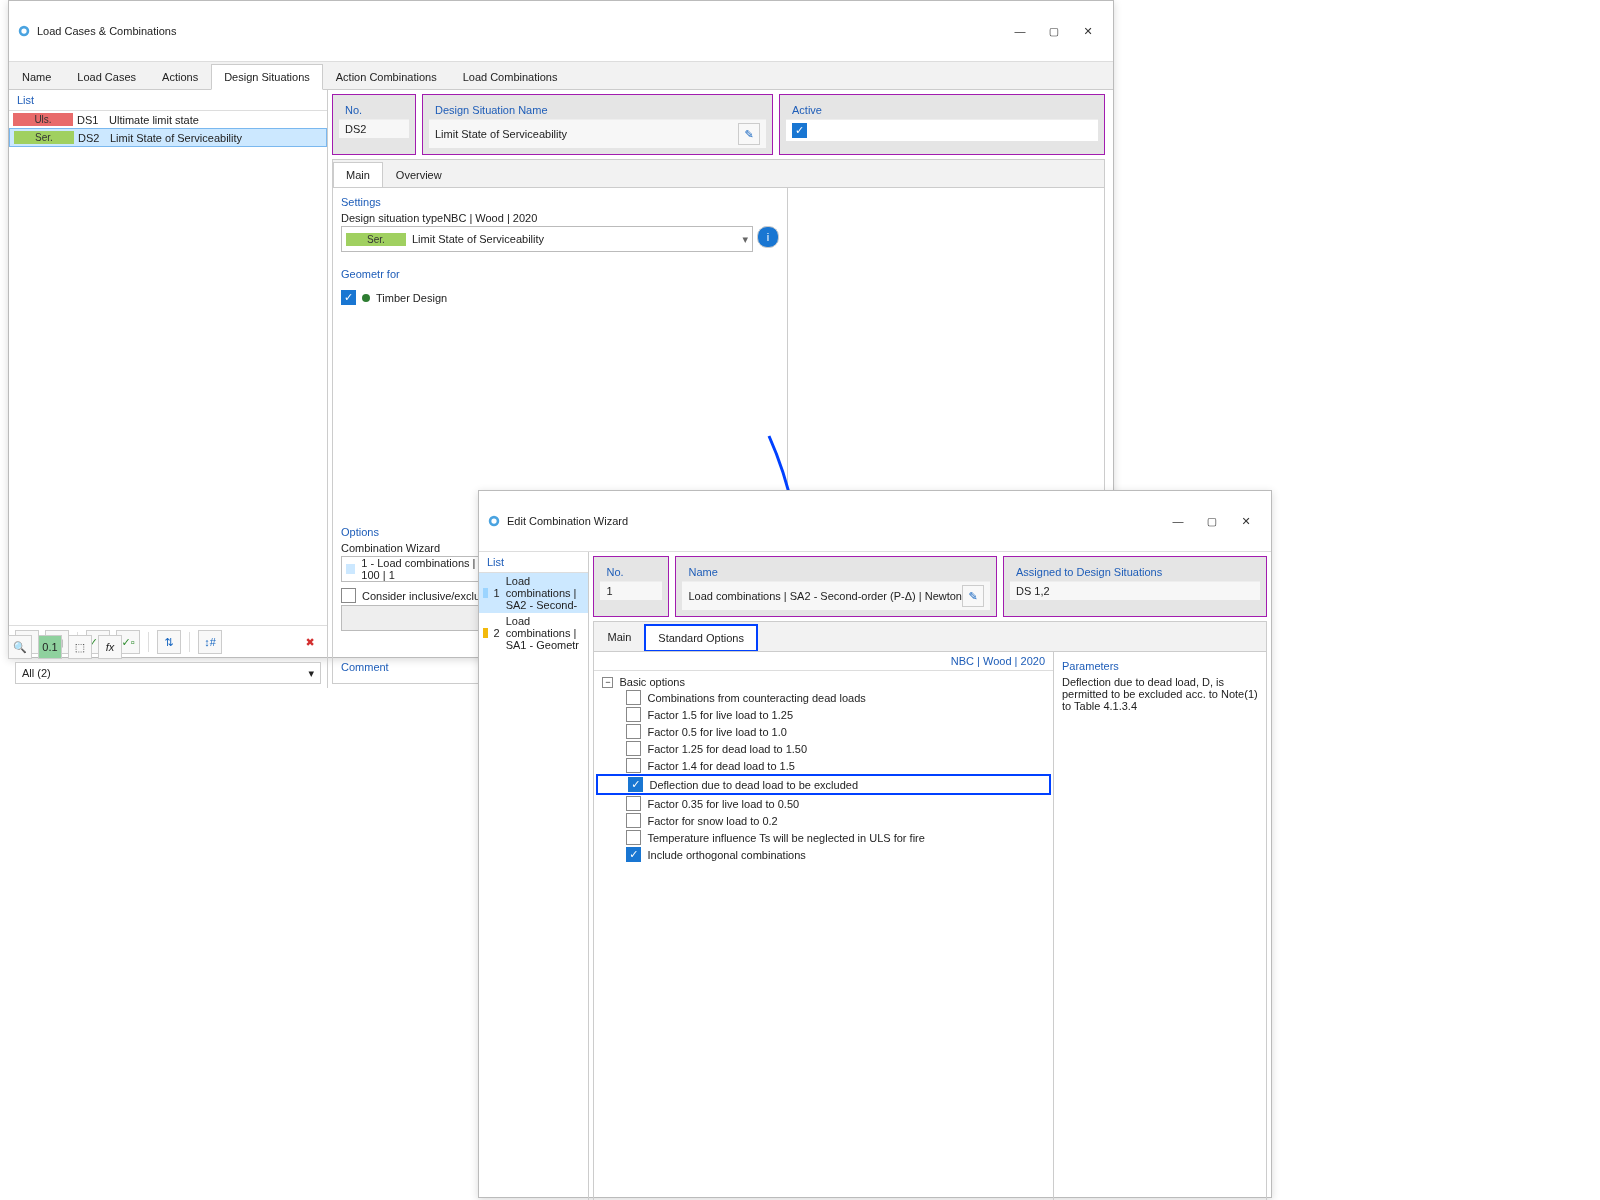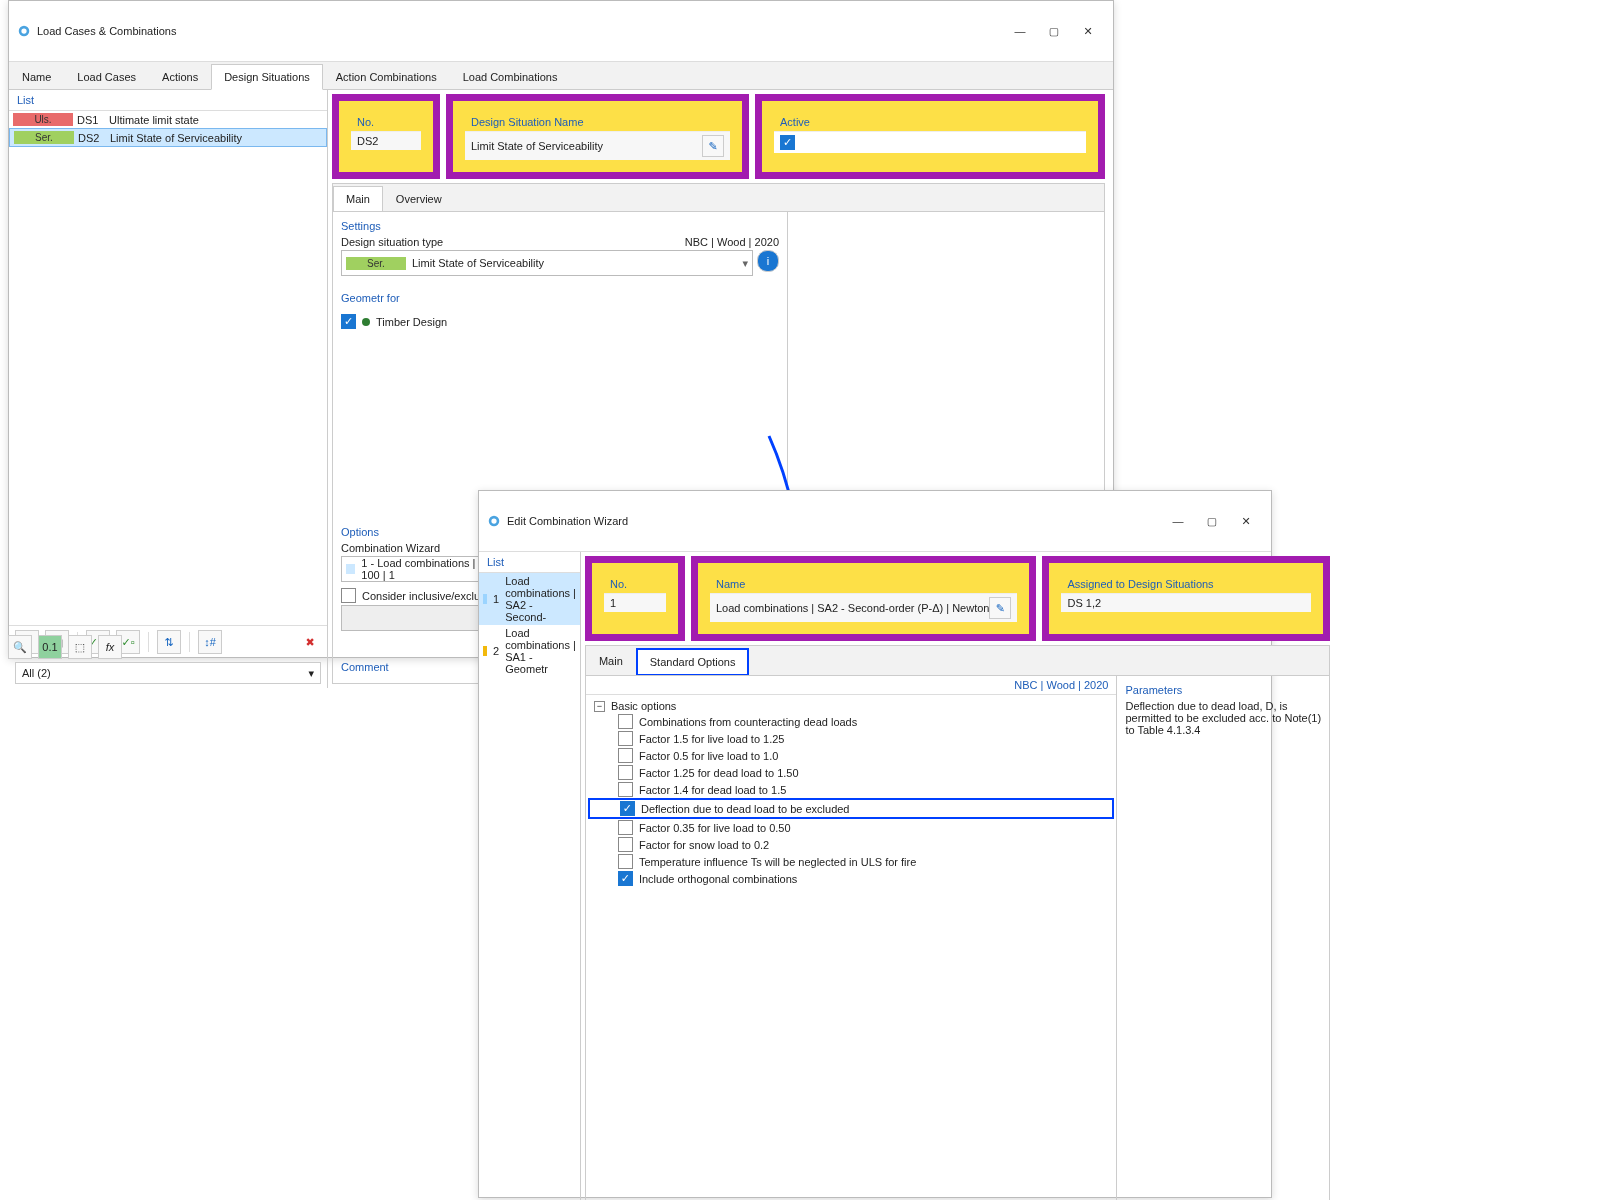--- a/index.html
+++ b/index.html
@@ -22,21 +22,21 @@
 .ds-tag{width:28px;text-align:center;font-size:10px;padding:1px 16px;color:#333}
 .tag-uls{background:#e86b6b}
 .tag-ser{background:#a0d060}
 .ds-id{width:28px}
 .left-toolbar{display:flex;align-items:center;padding:4px 6px;gap:6px;border-top:1px solid #ddd}
 .tb-btn{width:22px;height:22px;display:flex;align-items:center;justify-content:center;border:1px solid #ccc;background:#f8f8f8}
 .tb-sep{width:1px;height:20px;background:#ddd;margin:0 2px}
 .filter-dd{margin:4px 6px;border:1px solid #ccc;height:20px;display:flex;align-items:center;padding:0 6px;justify-content:space-between;background:#fff}
 .mid-panel{flex:1;display:flex;flex-direction:column;padding:4px 8px 4px 4px}
 .field-row{display:flex;gap:6px;margin-bottom:4px}
-.field-box{border:7px solid #a21caf;padding:12px;background:#fde047}
+.field-box{border:1px solid #a21caf;padding:6px;background:#e5e5e5}
 .field-label{color:#1e5db8;padding:3px 6px}
 .field-input{border-top:1px solid #eee;padding:3px 6px;background:#f7f7f7;display:flex;align-items:center;justify-content:space-between}
 .ck{width:13px;height:13px;border:1px solid #888;display:inline-flex;align-items:center;justify-content:center;background:#fff}
 .ck.checked{background:#1976d2;border-color:#1976d2;color:#fff}
 .inner-tabs{display:flex;background:#f2f2f2;border:1px solid #ccc;border-bottom:none}
 .inner-body{border:1px solid #ccc;flex:1;display:flex}
 .inner-left{flex:1;border-right:1px solid #ccc;padding:6px 8px;display:flex;flex-direction:column}
 .inner-right{width:316px}
 .sub-hdr{color:#1e5db8;margin:2px 0 4px 0}
 .dd{border:1px solid #bbb;background:#fff;display:flex;align-items:center;padding:2px 4px;height:20px}
@@ -158,21 +158,21 @@
         </div>
       </div>
 
       <div class="inner-tabs">
         <div class="tab active">Main</div>
         <div class="tab">Overview</div>
       </div>
       <div class="inner-body" style="flex:1">
         <div class="inner-left">
           <div class="sub-hdr">Settings</div>
-          <div style="display:flex;justify-content:space-between">
+          <div style="display:flex;">
             <span>Design situation type</span>
             <span>NBC | Wood | 2020</span>
           </div>
           <div style="display:flex;gap:4px;margin-top:2px">
             <div class="dd" style="flex:1">
               <span class="ds-tag tag-ser" style="margin-right:6px">Ser.</span>
               <span>Limit State of Serviceability</span>
               <span class="caret">▾</span>
             </div>
             <div class="edit-btn" style="background:#1976d2;color:#fff;border-radius:10px">i</div>

